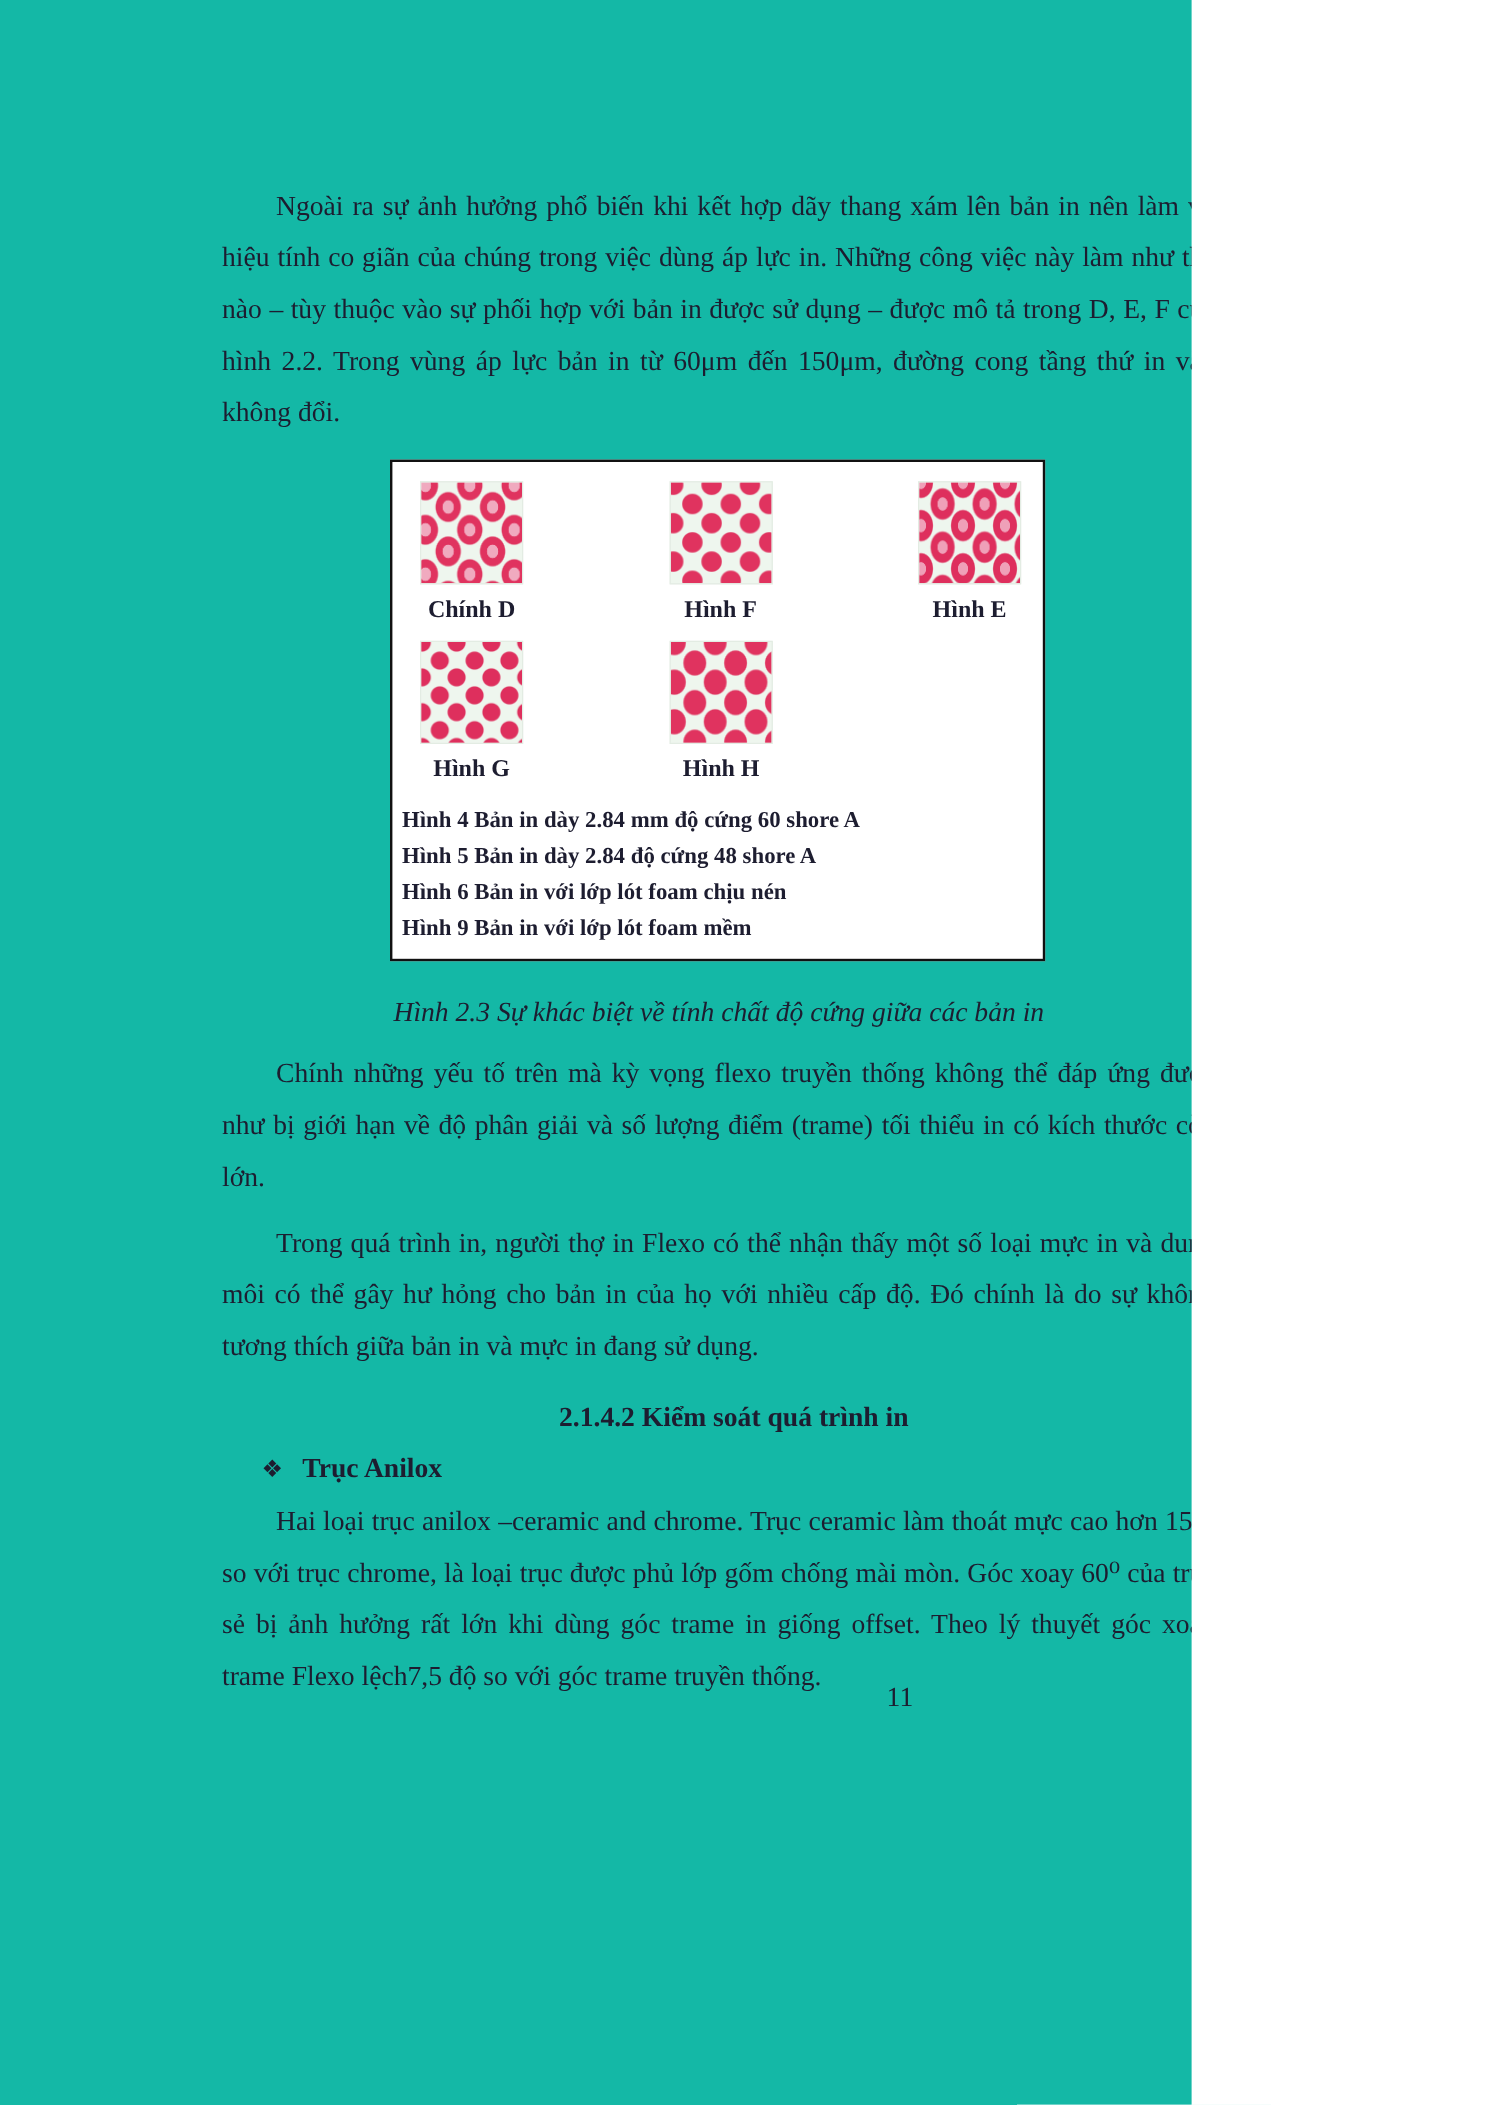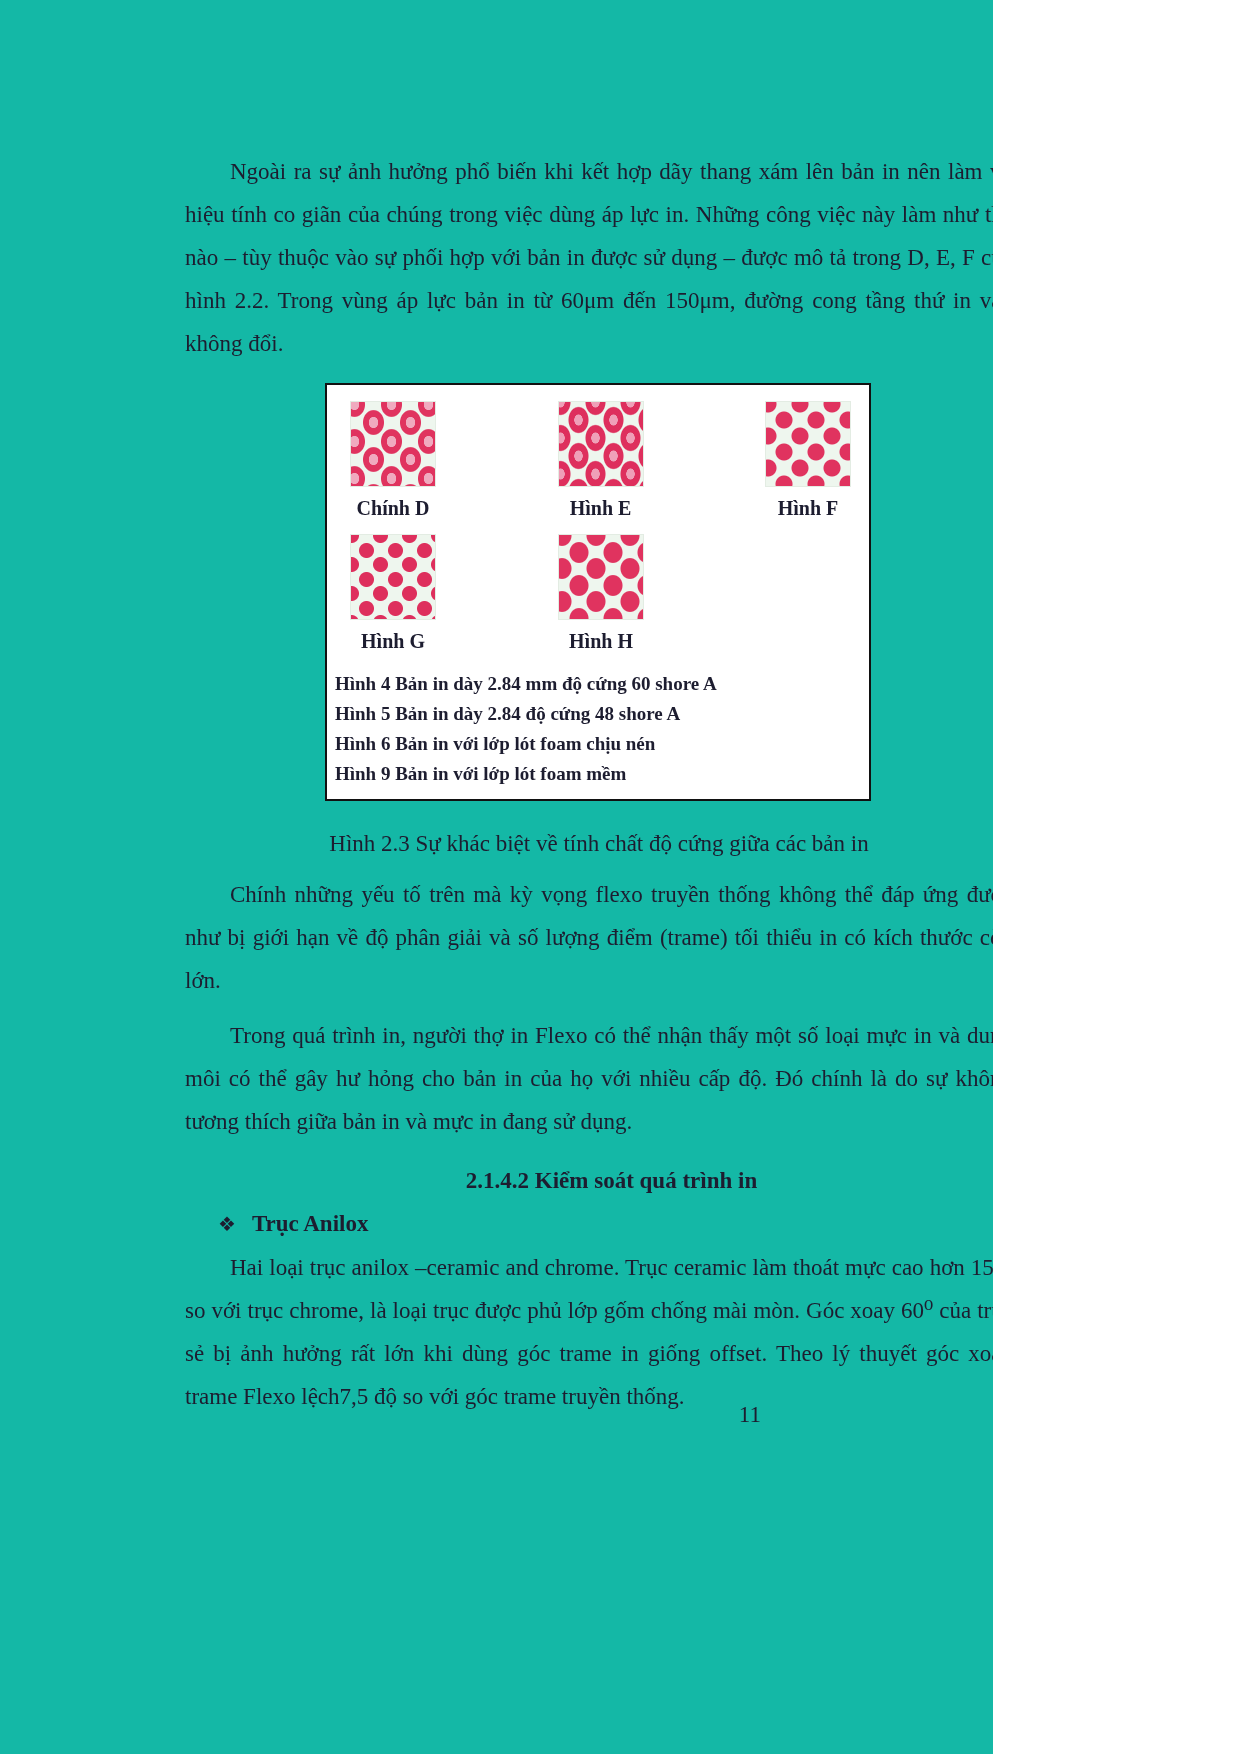--- a/index.html
+++ b/index.html
@@ -104,20 +104,21 @@
     font-size: 19px;
     font-weight: 600;
     line-height: 30px;
     color: #1d1d30;
     white-space: nowrap;
   }
 
   .main-caption {
     margin-top: 28px;
     text-align: center;
+    font-style: italic;
     font-size: 23px;
     line-height: 30px;
   }
 
   .after-caption { margin-top: 14px; }
 
   .section-heading {
     margin: 16px 0 0 25px;
     font-size: 23px;
     font-weight: 700;
@@ -153,26 +154,26 @@
 
     <p class="para">Ngoài ra sự ảnh hưởng phổ biến khi kết hợp dãy thang xám lên bản in nên làm vô hiệu tính co giãn của chúng trong việc dùng áp lực in. Những công việc này làm như thế nào – tùy thuộc vào sự phối hợp với bản in được sử dụng – được mô tả trong D, E, F của hình 2.2. Trong vùng áp lực bản in từ 60μm đến 150μm, đường cong tầng thứ in vẫn không đổi.</p>
 
     <div class="figure-box">
       <div class="swatch-row">
         <div class="swatch-cell">
           <div class="swatch pat-d"></div>
           <div class="swatch-label">Chính D</div>
         </div>
         <div class="swatch-cell">
+          <div class="swatch pat-f"></div>
+          <div class="swatch-label">Hình F</div>
+        </div>
+        <div class="swatch-cell">
           <div class="swatch pat-e"></div>
           <div class="swatch-label">Hình E</div>
-        </div>
-        <div class="swatch-cell">
-          <div class="swatch pat-f"></div>
-          <div class="swatch-label">Hình F</div>
         </div>
       </div>
 
       <div class="swatch-row second">
         <div class="swatch-cell">
           <div class="swatch pat-g"></div>
           <div class="swatch-label">Hình G</div>
         </div>
         <div class="swatch-cell">
           <div class="swatch pat-h"></div>

